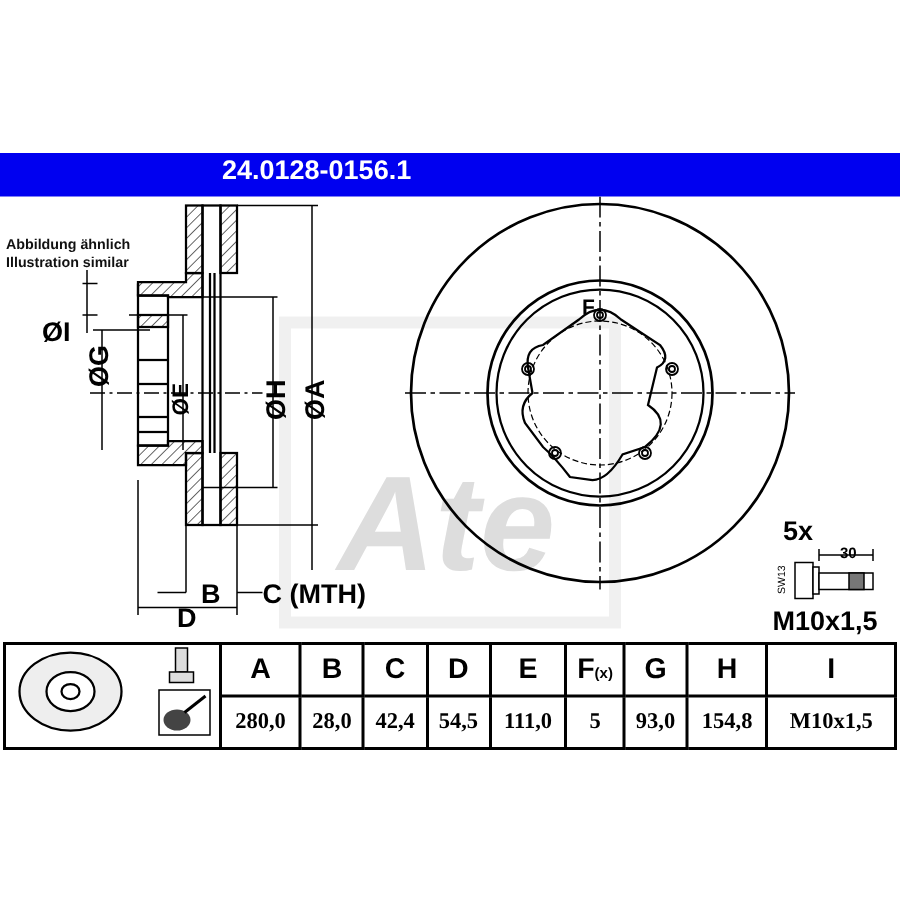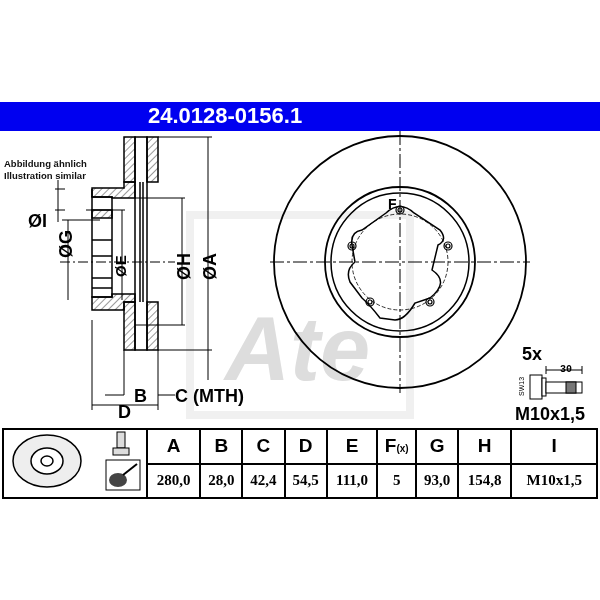--- a/index.html
+++ b/index.html
@@ -1,17 +1,17 @@
 <!DOCTYPE html>
 <html><head>
 <meta charset="utf-8">
 <style>
   html,body{margin:0;padding:0;background:#fff;}
   body{width:600px;height:600px;position:relative;overflow:hidden;font-family:"Liberation Sans",sans-serif;}
-  .banner{position:absolute;left:0;top:102px;width:600px;height:29px;background:#0000f0;color:#fff;font-weight:bold;font-size:22px;}
+  .banner{position:absolute;left:0;top:102px;width:600px;height:29px;background:#0000f0;color:#fff;font-weight:bold;font-size:18px;}
   .banner .pn{position:absolute;left:148px;top:1px;}
   .banner .an{position:absolute;left:372px;top:1px;}
   .note{position:absolute;left:4px;top:134px;font-size:9.5px;font-weight:bold;line-height:12px;color:#111;margin-top:24px;}
   svg.draw{position:absolute;left:0;top:131px;}
   .lbl{position:absolute;font-weight:bold;color:#000;}
   table.spec{position:absolute;left:2px;top:428px;width:596px;height:68px;border-collapse:collapse;}
   table.spec td{border:2px solid #000;text-align:center;font-weight:bold;padding:0;}
   table.spec tr.h td{font-size:19px;height:32px;}
   table.spec tr.v td{font-size:15px;height:32px;font-family:Liberation Serif, serif;}
   .fx{font-size:10px;font-weight:bold;}
@@ -120,21 +120,21 @@
 <div class="lbl" style="left:112px;top:277px;font-size:15px;transform:rotate(-90deg);transform-origin:left top;">ØE</div>
 <div class="lbl" style="left:174px;top:280px;font-size:18px;transform:rotate(-90deg);transform-origin:left top;">ØH</div>
 <div class="lbl" style="left:200px;top:280px;font-size:18px;transform:rotate(-90deg);transform-origin:left top;">ØA</div>
 <div class="lbl" style="left:134px;top:386px;font-size:18px;">B</div>
 <div class="lbl" style="left:175px;top:386px;font-size:18px;">C (MTH)</div>
 <div class="lbl" style="left:118px;top:402px;font-size:18px;">D</div>
 
 <div class="lbl" style="left:388px;top:196px;font-size:14px;">F</div>
 
 <div class="lbl" style="left:522px;top:344px;font-size:18px;">5x</div>
-<div class="lbl" style="left:560px;top:364px;font-size:10px;font-family:Liberation Mono, monospace;">30</div>
+<div class="lbl" style="left:560px;top:364px;font-size:10px;">30</div>
 <div class="lbl" style="left:518px;top:396px;font-size:7px;font-weight:normal;transform:rotate(-90deg);transform-origin:left top;">SW13</div>
 <div class="lbl" style="left:515px;top:404px;font-size:18px;">M10x1,5</div>
 
 <table class="spec">
   <tbody>
       <tr class="h">
     <td rowspan="2" style="width:96px;border-right:none;">
       <svg width="90" height="60" viewBox="0 0 90 60">
         <ellipse cx="40" cy="30" rx="34" ry="26" fill="#eee" stroke="#000" stroke-width="1.5"></ellipse>
         <ellipse cx="40" cy="30" rx="16" ry="13" fill="#fff" stroke="#000" stroke-width="1.5"></ellipse>

